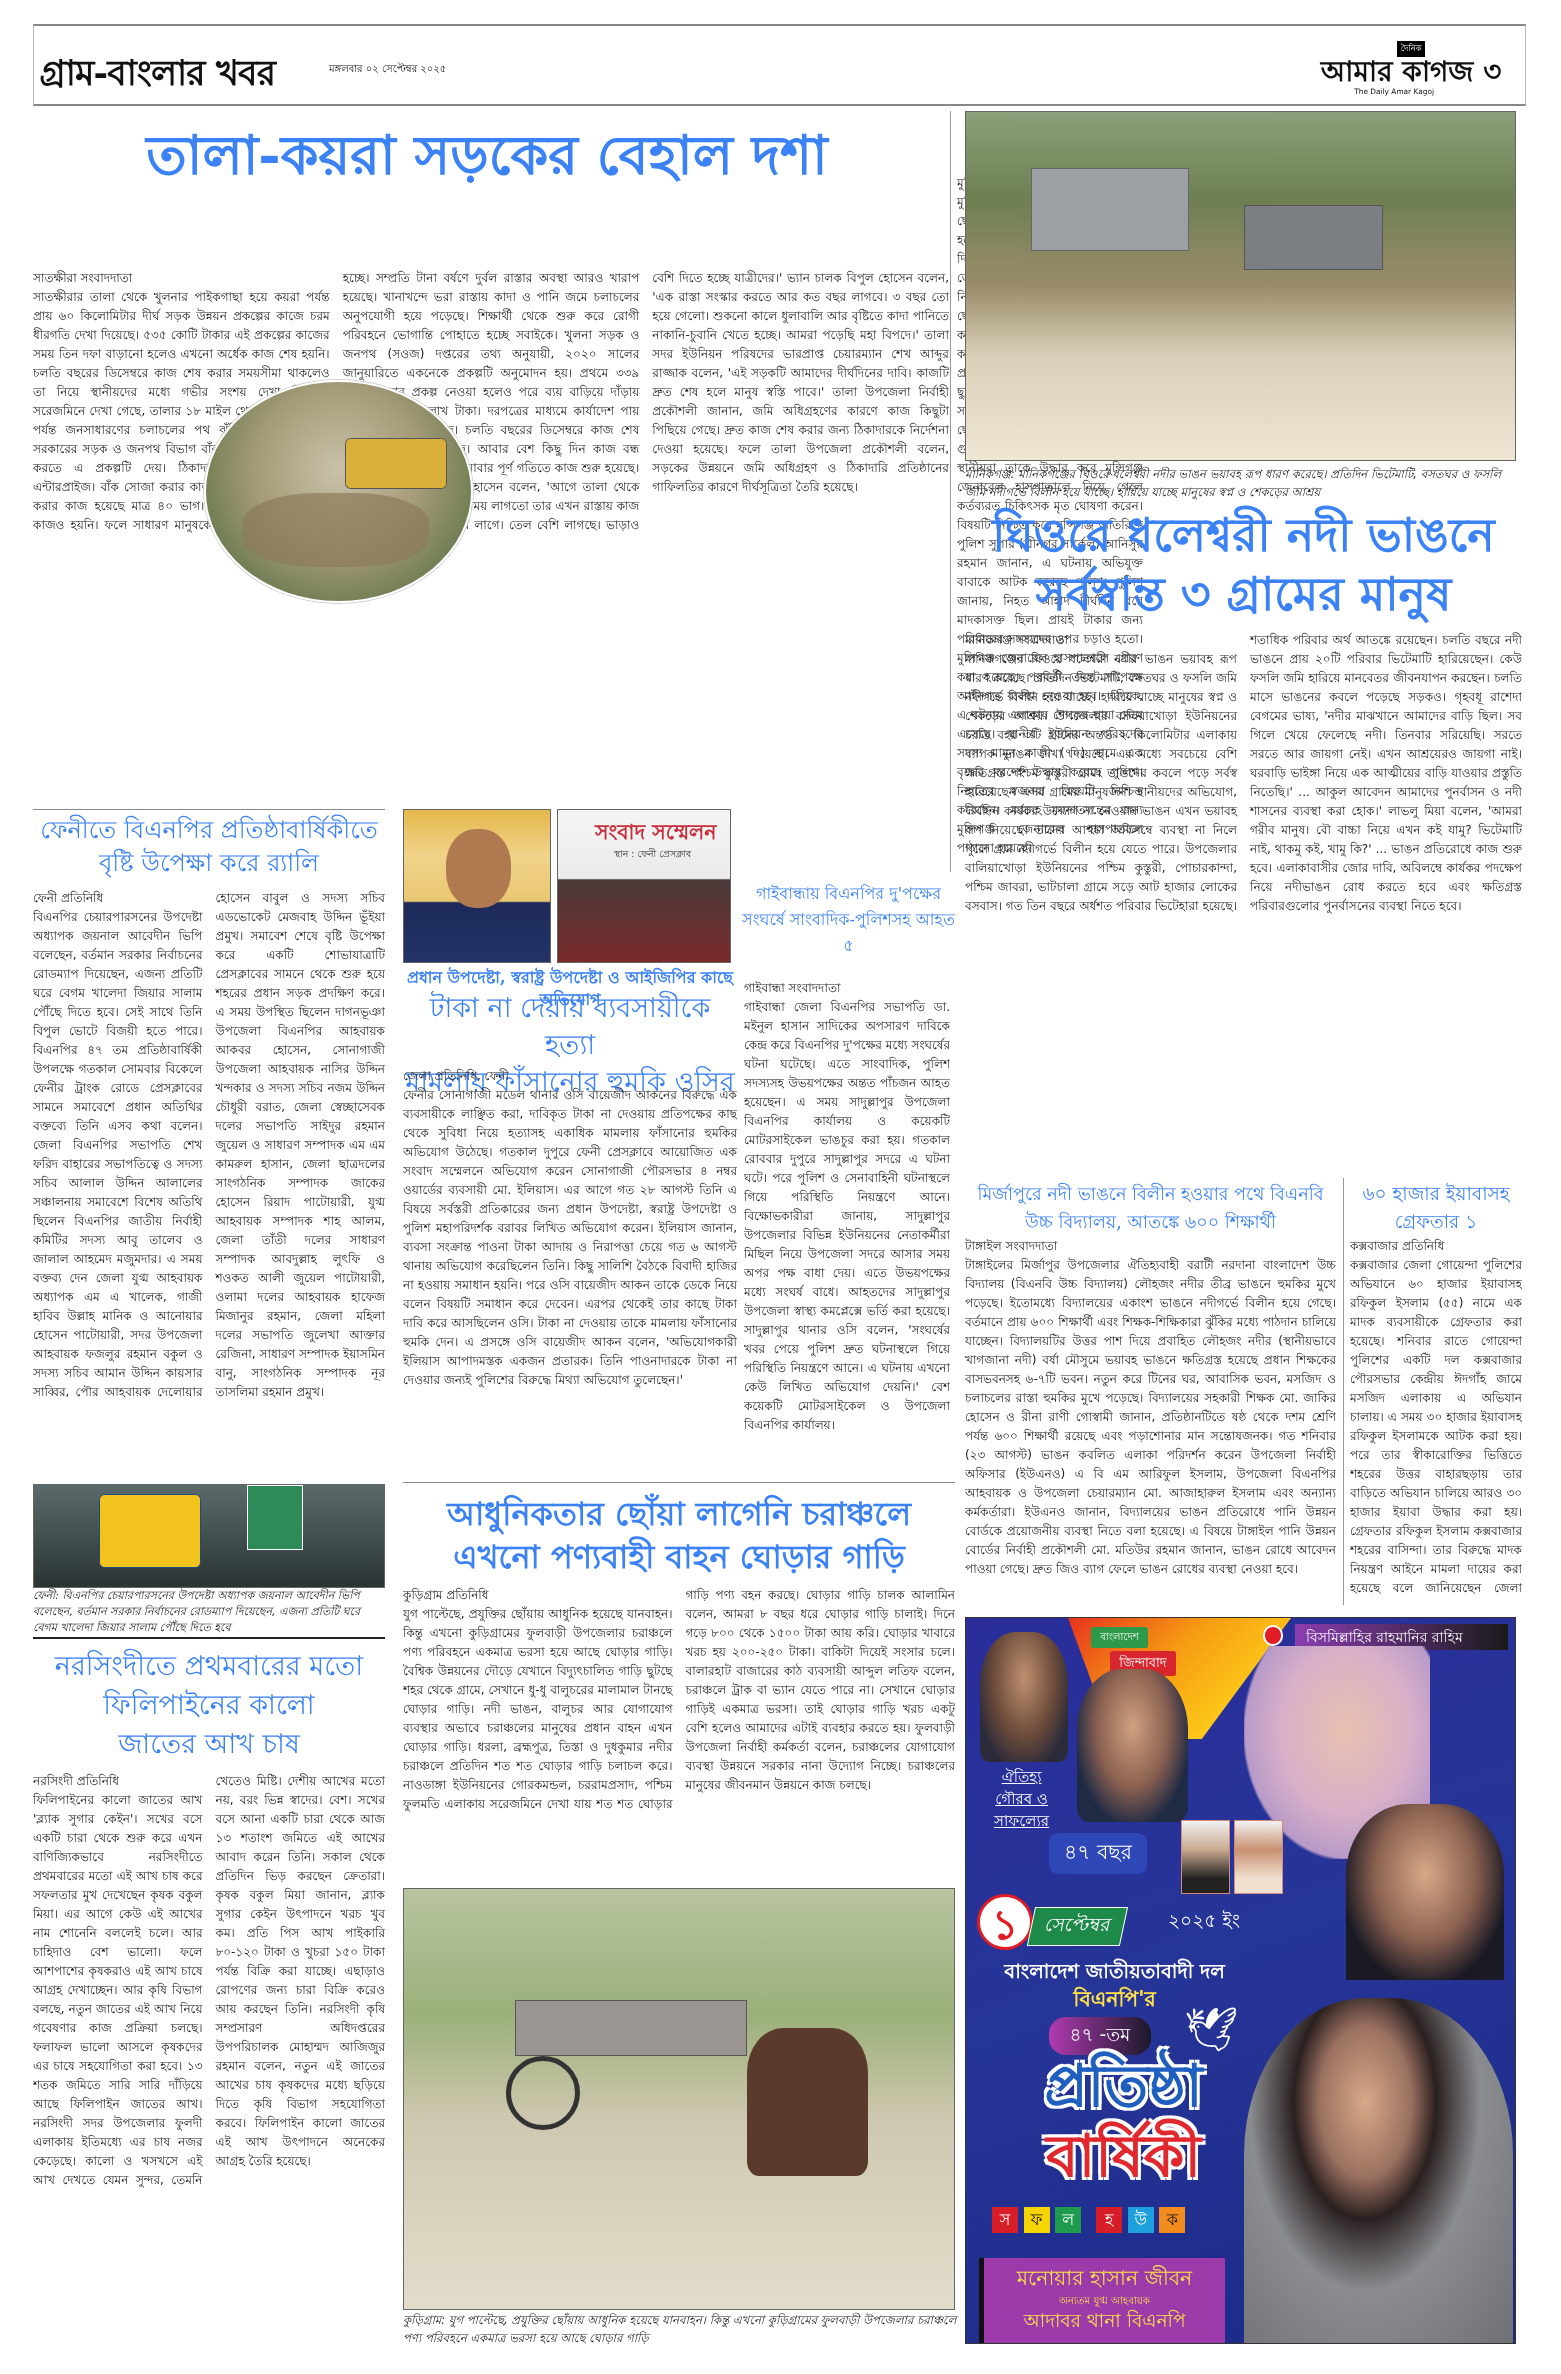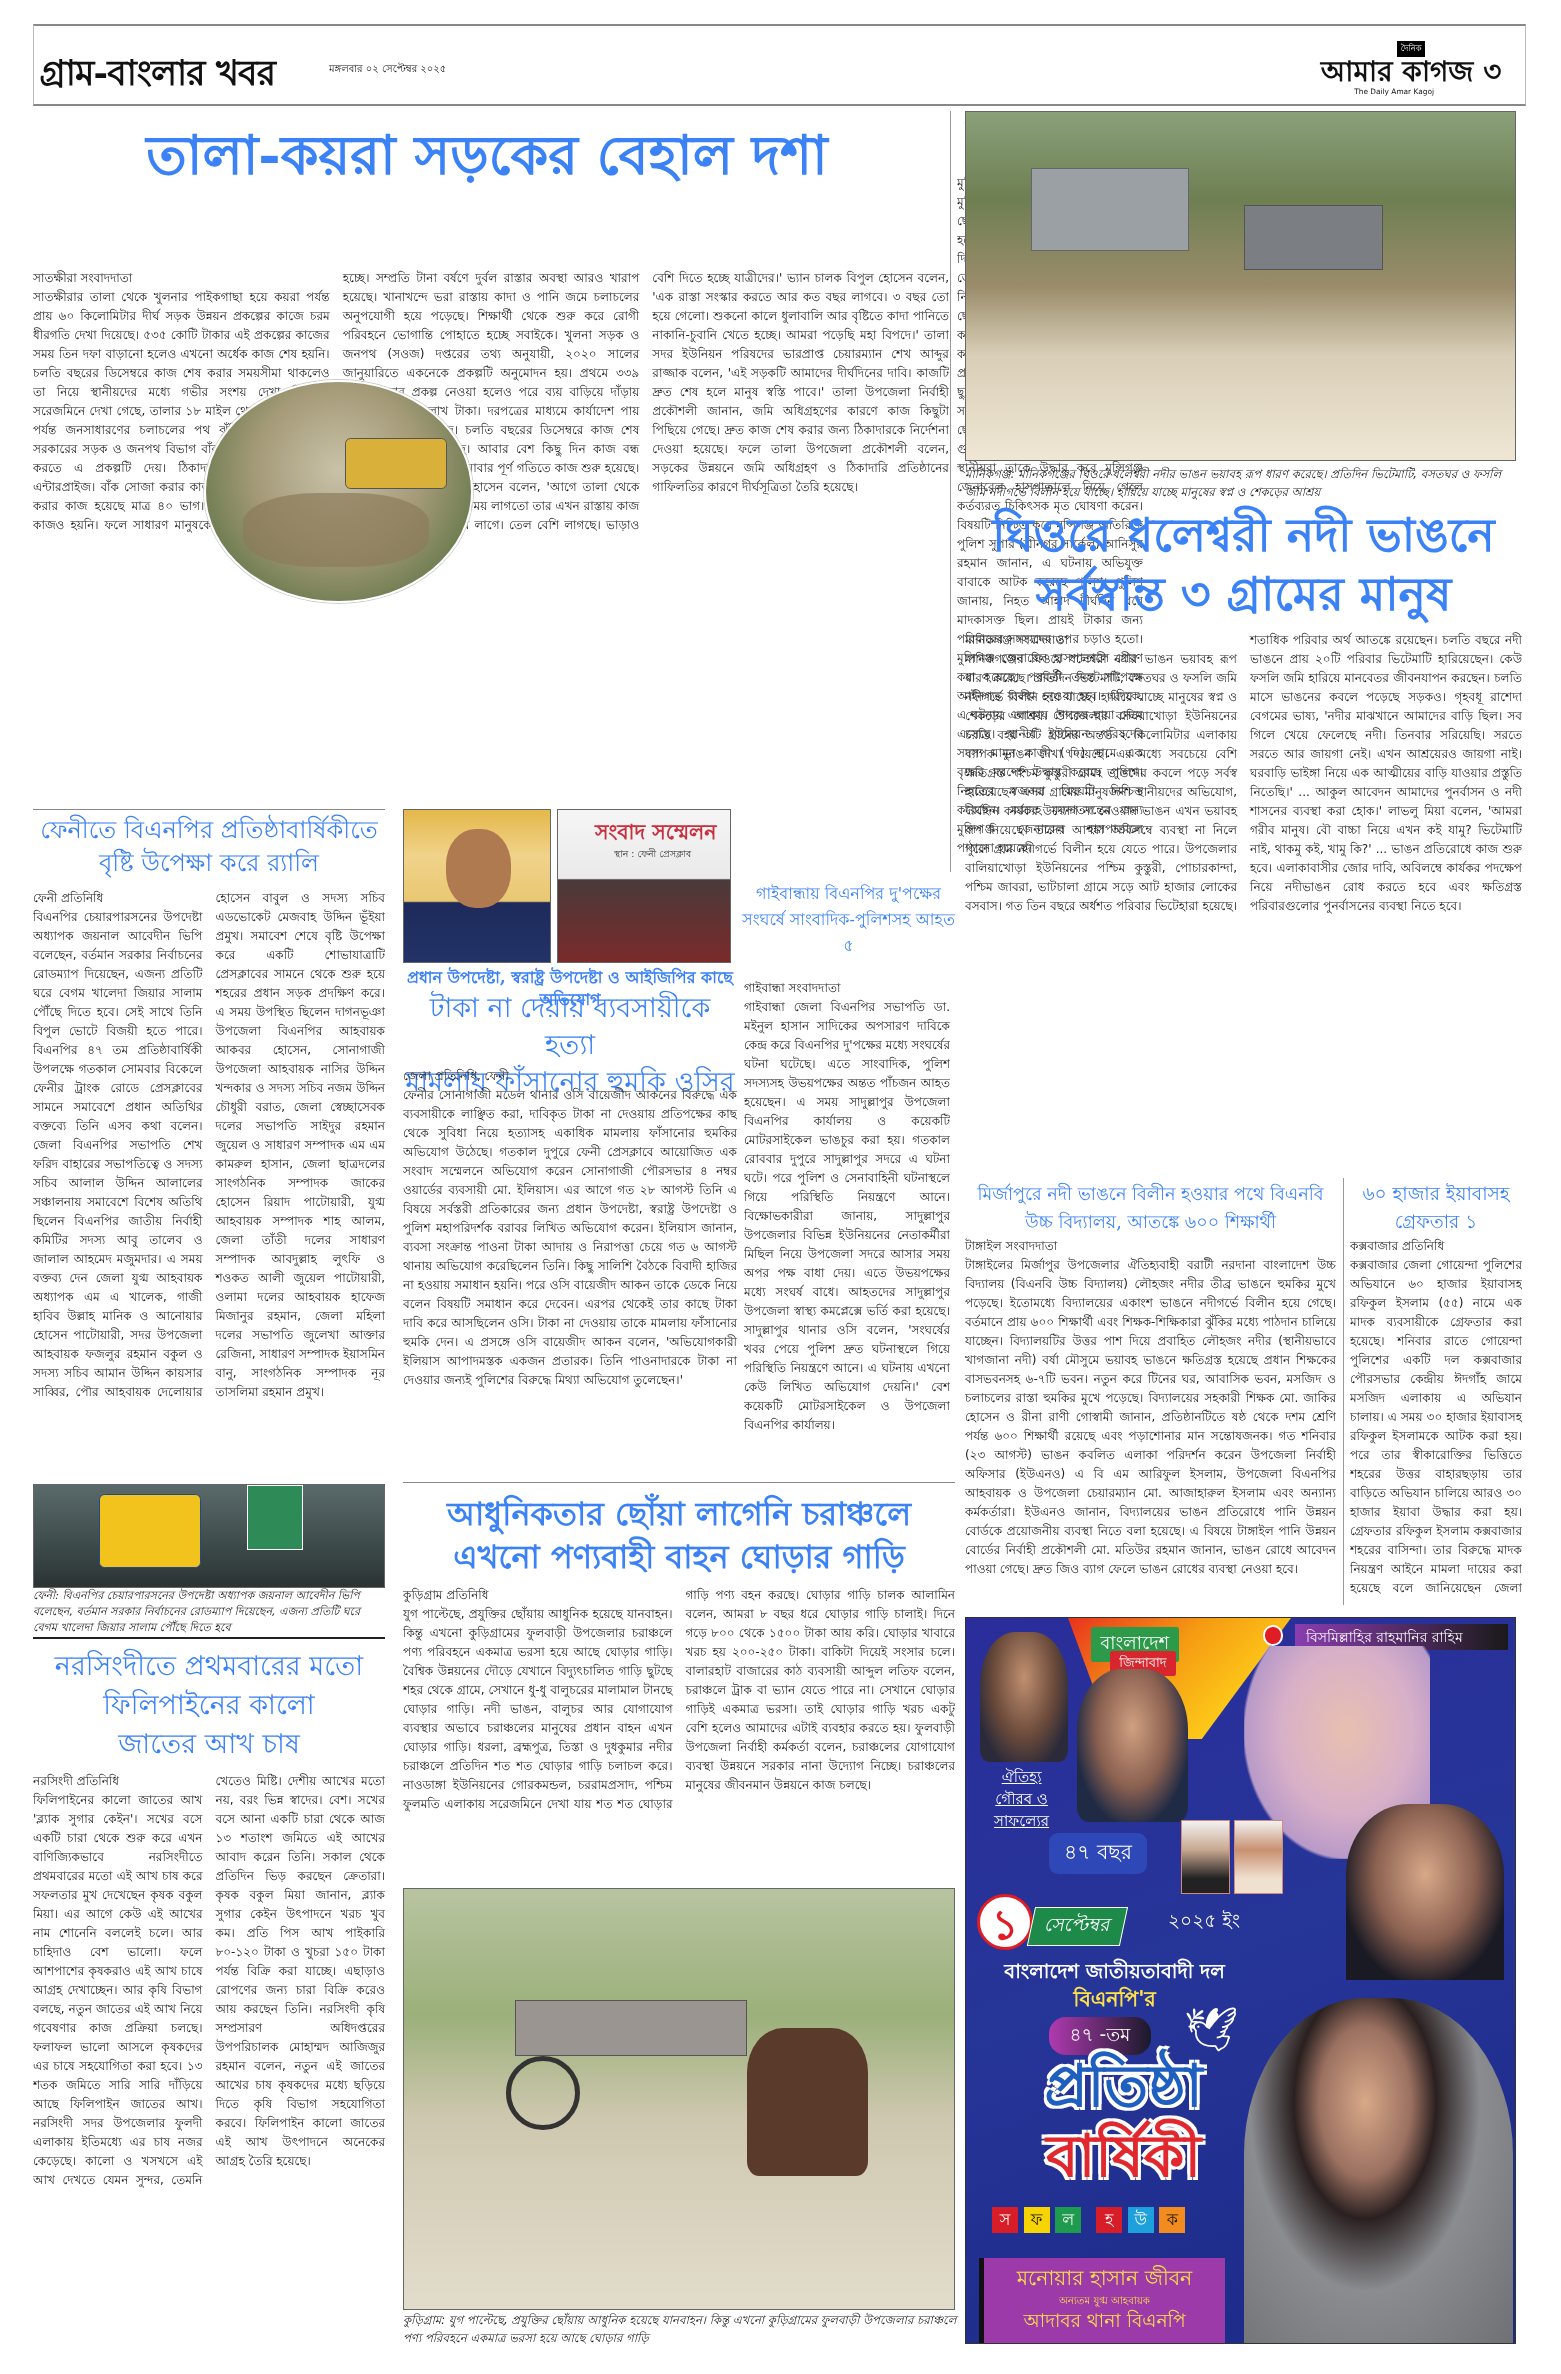--- a/index.html
+++ b/index.html
@@ -148,21 +148,21 @@
   <div>ফিলিপাইনের কালো</div>
   <div>জাতের আখ চাষ</div>
 </div>
 <div class="abs body col2" style="left:33px;top:1772px;width:352px;height:594px;overflow:hidden">
   <div class="byline">নরসিংদী প্রতিনিধি</div>
   <p>ফিলিপাইনের কালো জাতের আখ 'ব্ল্যাক সুগার কেইন'। সখের বসে একটি চারা থেকে শুরু করে এখন বাণিজ্যিকভাবে নরসিংদীতে প্রথমবারের মতো এই আখ চাষ করে সফলতার মুখ দেখেছেন কৃষক বকুল মিয়া। এর আগে কেউ এই আখের নাম শোনেনি বললেই চলে। আর চাহিদাও বেশ ভালো। ফলে আশপাশের কৃষকরাও এই আখ চাষে আগ্রহ দেখাচ্ছেন। আর কৃষি বিভাগ বলছে, নতুন জাতের এই আখ নিয়ে গবেষণার কাজ প্রক্রিয়া চলছে। ফলাফল ভালো আসলে কৃষকদের এর চাষে সহযোগিতা করা হবে। ১৩ শতক জমিতে সারি সারি দাঁড়িয়ে আছে ফিলিপাইন জাতের আখ। নরসিংদী সদর উপজেলার ফুলদী এলাকায় ইতিমধ্যে এর চাষ নজর কেড়েছে। কালো ও খসখসে এই আখ দেখতে যেমন সুন্দর, তেমনি খেতেও মিষ্টি। দেশীয় আখের মতো নয়, বরং ভিন্ন স্বাদের। বেশ। সখের বসে আনা একটি চারা থেকে আজ ১৩ শতাংশ জমিতে এই আখের আবাদ করেন তিনি। সকাল থেকে প্রতিদিন ভিড় করছেন ক্রেতারা। কৃষক বকুল মিয়া জানান, ব্ল্যাক সুগার কেইন উৎপাদনে খরচ খুব কম। প্রতি পিস আখ পাইকারি ৮০-১২০ টাকা ও খুচরা ১৫০ টাকা পর্যন্ত বিক্রি করা যাচ্ছে। এছাড়াও রোপণের জন্য চারা বিক্রি করেও আয় করছেন তিনি। নরসিংদী কৃষি সম্প্রসারণ অধিদপ্তরের উপপরিচালক মোহাম্মদ আজিজুর রহমান বলেন, নতুন এই জাতের আখের চাষ কৃষকদের মধ্যে ছড়িয়ে দিতে কৃষি বিভাগ সহযোগিতা করবে। ফিলিপাইন কালো জাতের এই আখ উৎপাদনে অনেকের আগ্রহ তৈরি হয়েছে।</p>
 </div>
 
 <div class="abs ad" style="left:965px;top:1617px;width:551px;height:727px">
   <div style="position:absolute;left:102px;top:0;width:223px;height:121px;background:linear-gradient(135deg,#e8321e 0%,#f59a12 40%,#ffd21a 80%);clip-path:polygon(0 0,100% 0,60% 100%,20% 100%)"></div>
-  <div style="position:absolute;left:125px;top:9.3px;background:#2d9a4a;color:#fff;font-size:18px;padding:1.9px 9.3px;border-radius:2.8px">বাংলাদেশ</div>
+  <div style="position:absolute;left:125px;top:9.3px;background:#2d9a4a;color:#fff;font-size:10px;padding:1.9px 9.3px;border-radius:2.8px">বাংলাদেশ</div>
   <div style="position:absolute;left:144px;top:33px;background:#d7262e;color:#fff;font-size:13px;padding:1.9px 9.3px;border-radius:2.8px">জিন্দাবাদ</div>
   <div style="position:absolute;left:297px;top:7.4px;width:20.4px;height:20.4px;background:#e01c24;border:2.8px solid #fff;border-radius:50%"></div>
   <div style="position:absolute;left:329px;top:5.6px;width:213px;height:26px;background:linear-gradient(90deg,#8a3db0,#1a1a1a);color:#fff;font-size:14px;line-height:26px;padding-left:11px">বিসমিল্লাহির রাহমানির রাহিম</div>
 
   <div style="position:absolute;left:14px;top:14px;width:88px;height:130px;background:radial-gradient(ellipse at 50% 35%,#c09070 0%,#6a4a3a 50%,#2a2a3a 80%);border-radius:40% 40% 10% 10%"></div>
   <div style="position:absolute;left:111px;top:51px;width:111px;height:153px;background:radial-gradient(ellipse at 50% 38%,#d0a080 0%,#8a6050 45%,#1f2a44 75%);border-radius:40% 40% 10% 10%"></div>
   <div style="position:absolute;left:278px;top:28px;width:186px;height:213px;background:radial-gradient(ellipse at 55% 40%,#e8c0b0 0%,#d8b0c8 45%,#b89ac8 70%,transparent 72%)"></div>
 
   <div style="position:absolute;left:18.6px;top:148px;width:74px;text-align:center;color:#fff;font-size:15px;line-height:22px">
     <div style="text-decoration:underline">ঐতিহ্য</div>

